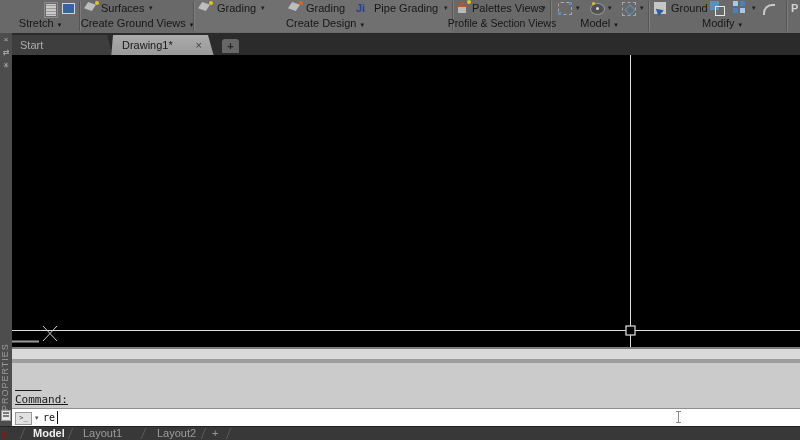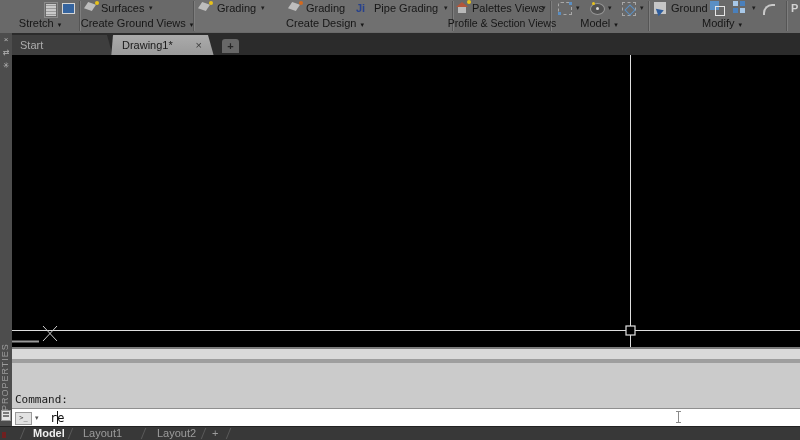--- a/index.html
+++ b/index.html
@@ -62,25 +62,25 @@
   #lb-bottom-icon div{height:2px;background:#7a7a7a;margin:1px;}
 
   
   #canvas{position:absolute;left:12px;top:55px;width:788px;height:292px;background:#000;}
   #vline-ext{position:absolute;left:630px;top:347px;width:1px;height:13px;background:#8a8a8a;}
 
   
   #strip-border{position:absolute;left:12px;top:347px;width:788px;height:2px;background:#7d7d7d;}
   #strip-light{position:absolute;left:12px;top:349px;width:788px;height:10px;background:#dadada;border-bottom:1px solid #bdbdbd;}
   #strip-mid{position:absolute;left:12px;top:359px;width:788px;height:4px;background:#9e9e9e;}
-  #history{position:absolute;left:12px;top:363px;width:788px;height:45px;background:#cbcbcb;font-family:"DejaVu Sans Mono",monospace;font-size:11px;line-height:14px;color:#1a1a1a;padding:2px 0 0 3px;box-sizing:border-box;white-space:pre;}
+  #history{position:absolute;left:12px;top:363px;width:788px;height:45px;background:#cbcbcb;font-family:"DejaVu Sans Mono",monospace;font-size:11px;line-height:14px;color:#1a1a1a;padding:2px 0 0 3px;box-sizing:border-box;white-space:pre;text-decoration:underline;}
   #input-row{position:absolute;left:12px;top:408px;width:788px;height:18px;background:#ffffff;border-top:1px solid #8f8f8f;box-sizing:content-box;}
   #prompt-chip{position:absolute;left:3px;top:3px;width:15px;height:11px;background:#e2e2e2;border:1px solid #9a9a9a;font-family:"DejaVu Sans Mono",monospace;font-size:7px;line-height:11px;text-align:center;color:#3a3a3a;}
   #prompt-caret{position:absolute;left:23px;top:5px;font-size:7px;color:#555;}
-  #cmd-input{position:absolute;left:31px;top:1px;font-family:"DejaVu Sans Mono",monospace;font-size:12px;line-height:16px;color:#111;margin-left:7px;}
+  #cmd-input{position:absolute;left:31px;top:1px;font-family:"DejaVu Sans Mono",monospace;font-size:10px;line-height:16px;color:#111;}
   #text-caret{position:absolute;left:45px;top:2px;width:1px;height:13px;background:#111;}
   #mouse-cursor{position:absolute;left:666px;top:2px;width:1px;height:12px;background:#8a8a8a;}
   #mouse-cursor i{position:absolute;left:-2px;width:5px;height:1px;background:#8a8a8a;}
   #mouse-cursor i.t{top:0;} #mouse-cursor i.b{bottom:0;}
 
   
   #bottombar{position:absolute;left:0;top:426px;width:800px;height:14px;background:#383838;border-top:1px solid #232323;box-sizing:border-box;}
   .ltab{position:absolute;top:0;height:13px;line-height:13px;font-size:11px;color:#9c9c9c;}
   #ltab-model{color:#efefef;font-weight:bold;}
   .lsep{position:absolute;top:1px;width:1px;height:11px;background:#5a5a5a;transform:skewX(-22deg);}

